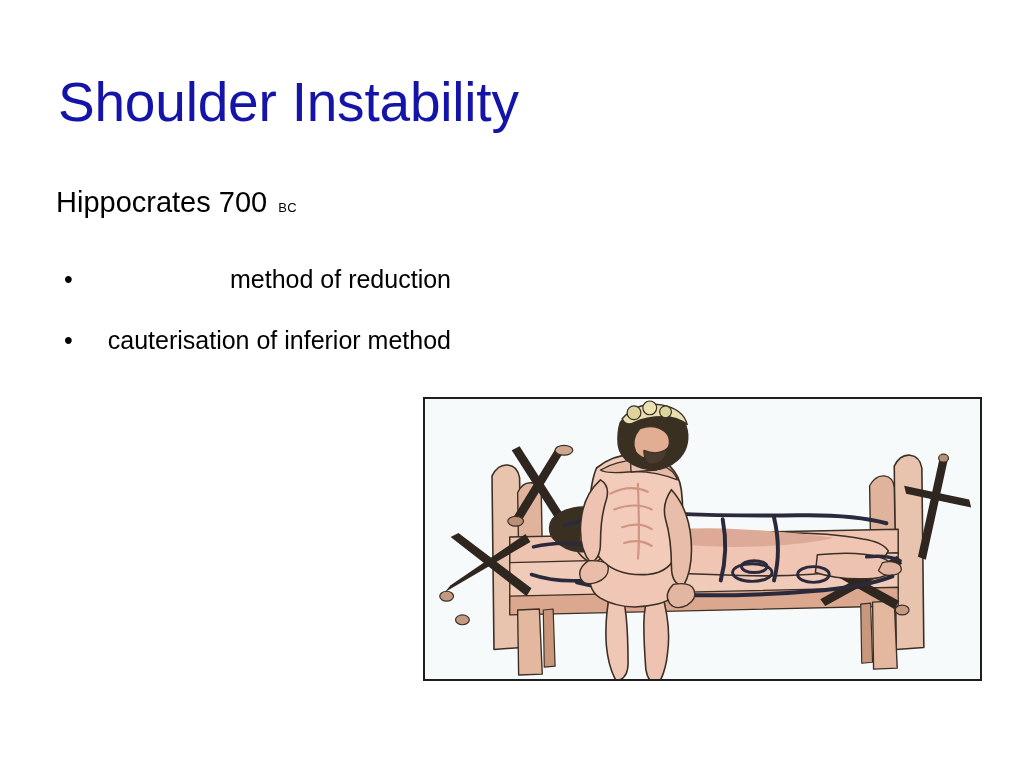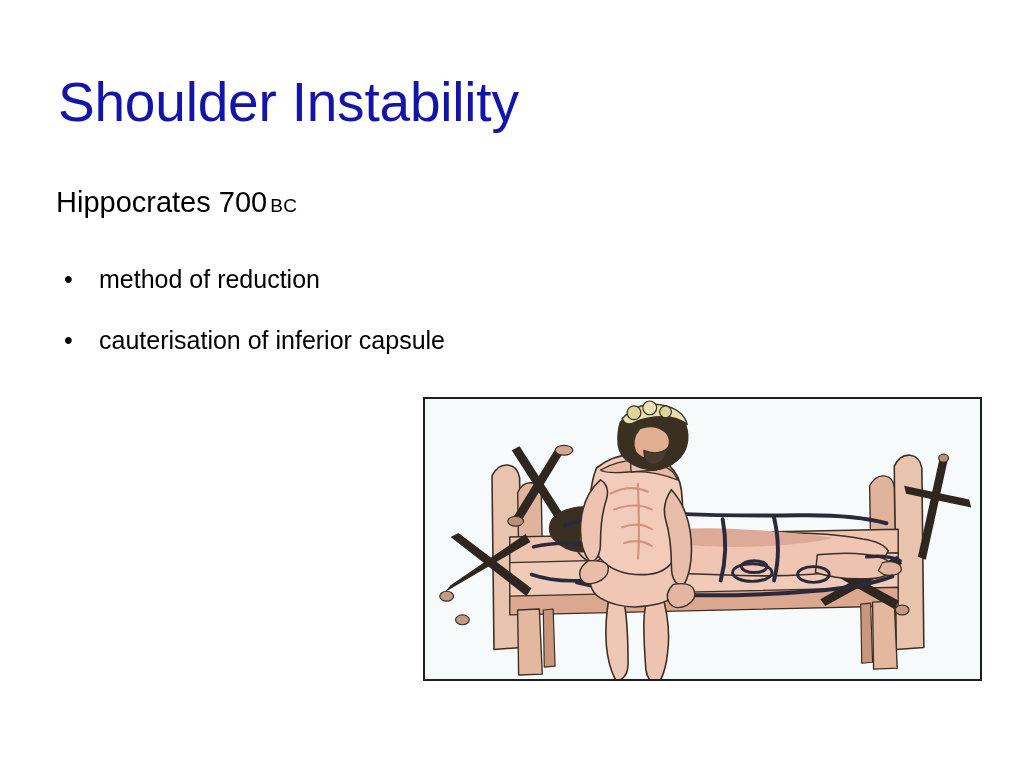--- a/index.html
+++ b/index.html
@@ -47,23 +47,23 @@
 
   .subhead {
     font-size: 29px;
     line-height: 1.15;
     color: #000000;
     font-weight: 400;
     margin: 0 0 44px 0;
     white-space: nowrap;
   }
   .subhead .era {
-    font-size: 19px;
+    font-size: 13px;
     letter-spacing: 0.4px;
-    margin-left: 3px;
+    margin-left: 11px;
   }
 
   .bullet-list {
     list-style: none;
     margin: 0;
     padding: 0;
   }
   .bullet-item {
     position: relative;
     padding-left: 43px;
@@ -77,20 +77,21 @@
     position: absolute;
     left: 8px;
     top: 0;
     font-size: 25px;
     line-height: 1.28;
     color: #000000;
   }
   .bullet-text {
     display: block;
     max-width: 352px;
+    text-align: right;
   }
 
   
   .picture-frame {
     position: absolute;
     left: 423px;
     top: 397px;
     width: 559px;
     height: 284px;
     border: 2px solid #1e1e1e;
@@ -117,21 +118,21 @@
       <span>Hippocrates 700</span><span class="era">BC</span>
     </div>
 
     <ul class="bullet-list">
       <li class="bullet-item">
         <span class="bullet-marker">•</span>
         <span class="bullet-text">method of reduction</span>
       </li>
       <li class="bullet-item">
         <span class="bullet-marker">•</span>
-        <span class="bullet-text">cauterisation of inferior capsule</span>
+        <span class="bullet-text">cauterisation of inferior method</span>
       </li>
     </ul>
 
   </div>
 
   <div class="picture-frame">
     <svg viewBox="0 0 559 284" preserveAspectRatio="xMidYMid meet">
 
       <rect x="0" y="0" width="559" height="284" fill="#f6fafa"></rect>
 

